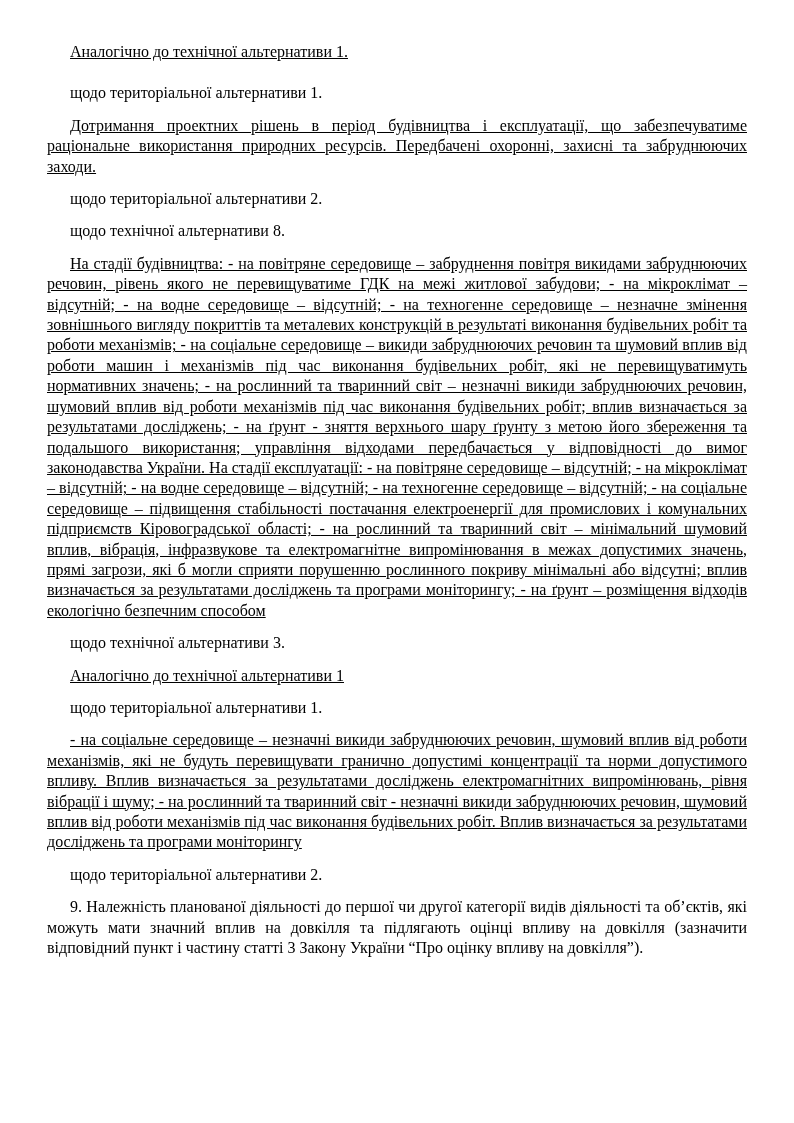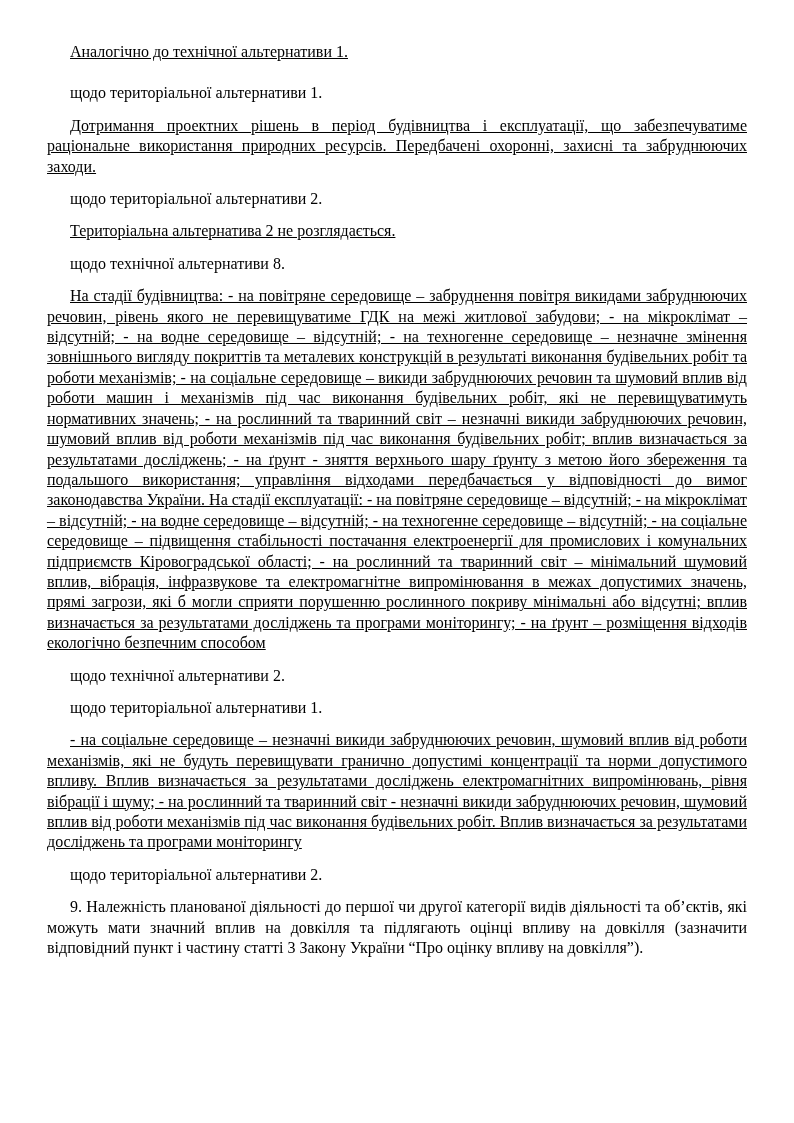--- a/index.html
+++ b/index.html
@@ -36,21 +36,21 @@
   }
 </style>
 </head>
 <body>
 
 <div class="page">
   <p class="para und gap-lg">Аналогічно до технічної альтернативи 1.</p>
   <p class="para">щодо територіальної альтернативи 1.</p>
   <p class="para und">Дотримання проектних рішень в період будівництва і експлуатації, що забезпечуватиме раціональне використання природних ресурсів. Передбачені охоронні, захисні та забруднюючих заходи.</p>
   <p class="para">щодо територіальної альтернативи 2.</p>
-  <p class="para und">Територіальна альтернатива 2 не розглядається.</p>
   <p class="para">щодо технічної альтернативи 8.</p>
   <p class="para und">На стадії будівництва: - на повітряне середовище – забруднення повітря викидами забруднюючих речовин, рівень якого не перевищуватиме ГДК на межі житлової забудови; - на мікроклімат – відсутній; - на водне середовище – відсутній; - на техногенне середовище – незначне змінення зовнішнього вигляду покриттів та металевих конструкцій в результаті виконання будівельних робіт та роботи механізмів; - на соціальне середовище – викиди забруднюючих речовин та шумовий вплив від роботи машин і механізмів під час виконання будівельних робіт, які не перевищуватимуть нормативних значень; - на рослинний та тваринний світ – незначні викиди забруднюючих речовин, шумовий вплив від роботи механізмів під час виконання будівельних робіт; вплив визначається за результатами досліджень; - на ґрунт - зняття верхнього шару ґрунту з метою його збереження та подальшого використання; управління відходами передбачається у відповідності до вимог законодавства України. На стадії експлуатації: - на повітряне середовище – відсутній; - на мікроклімат – відсутній; - на водне середовище – відсутній; - на техногенне середовище – відсутній; - на соціальне середовище – підвищення стабільності постачання електроенергії для промислових і комунальних підприємств Кіровоградської області; - на рослинний та тваринний світ – мінімальний шумовий вплив, вібрація, інфразвукове та електромагнітне випромінювання в межах допустимих значень, прямі загрози, які б могли сприяти порушенню рослинного покриву мінімальні або відсутні; вплив визначається за результатами досліджень та програми моніторингу; - на ґрунт – розміщення відходів екологічно безпечним способом</p>
-  <p class="para">щодо технічної альтернативи 2.</p>
+  <p class="para">щодо технічної альтернативи 3.</p>
+  <p class="para und">Аналогічно до технічної альтернативи 1</p>
   <p class="para">щодо територіальної альтернативи 1.</p>
   <p class="para und">- на соціальне середовище – незначні викиди забруднюючих речовин, шумовий вплив від роботи механізмів, які не будуть перевищувати гранично допустимі концентрації та норми допустимого впливу. Вплив визначається за результатами досліджень електромагнітних випромінювань, рівня вібрації і шуму; - на рослинний та тваринний світ - незначні викиди забруднюючих речовин, шумовий вплив від роботи механізмів під час виконання будівельних робіт. Вплив визначається за результатами досліджень та програми моніторингу</p>
   <p class="para">щодо територіальної альтернативи 2.</p>
   <p class="para">9. Належність планованої діяльності до першої чи другої категорії видів діяльності та об’єктів, які можуть мати значний вплив на довкілля та підлягають оцінці впливу на довкілля (зазначити відповідний пункт і частину статті 3 Закону України “Про оцінку впливу на довкілля”).</p>
 </div>
 
 </body></html>

